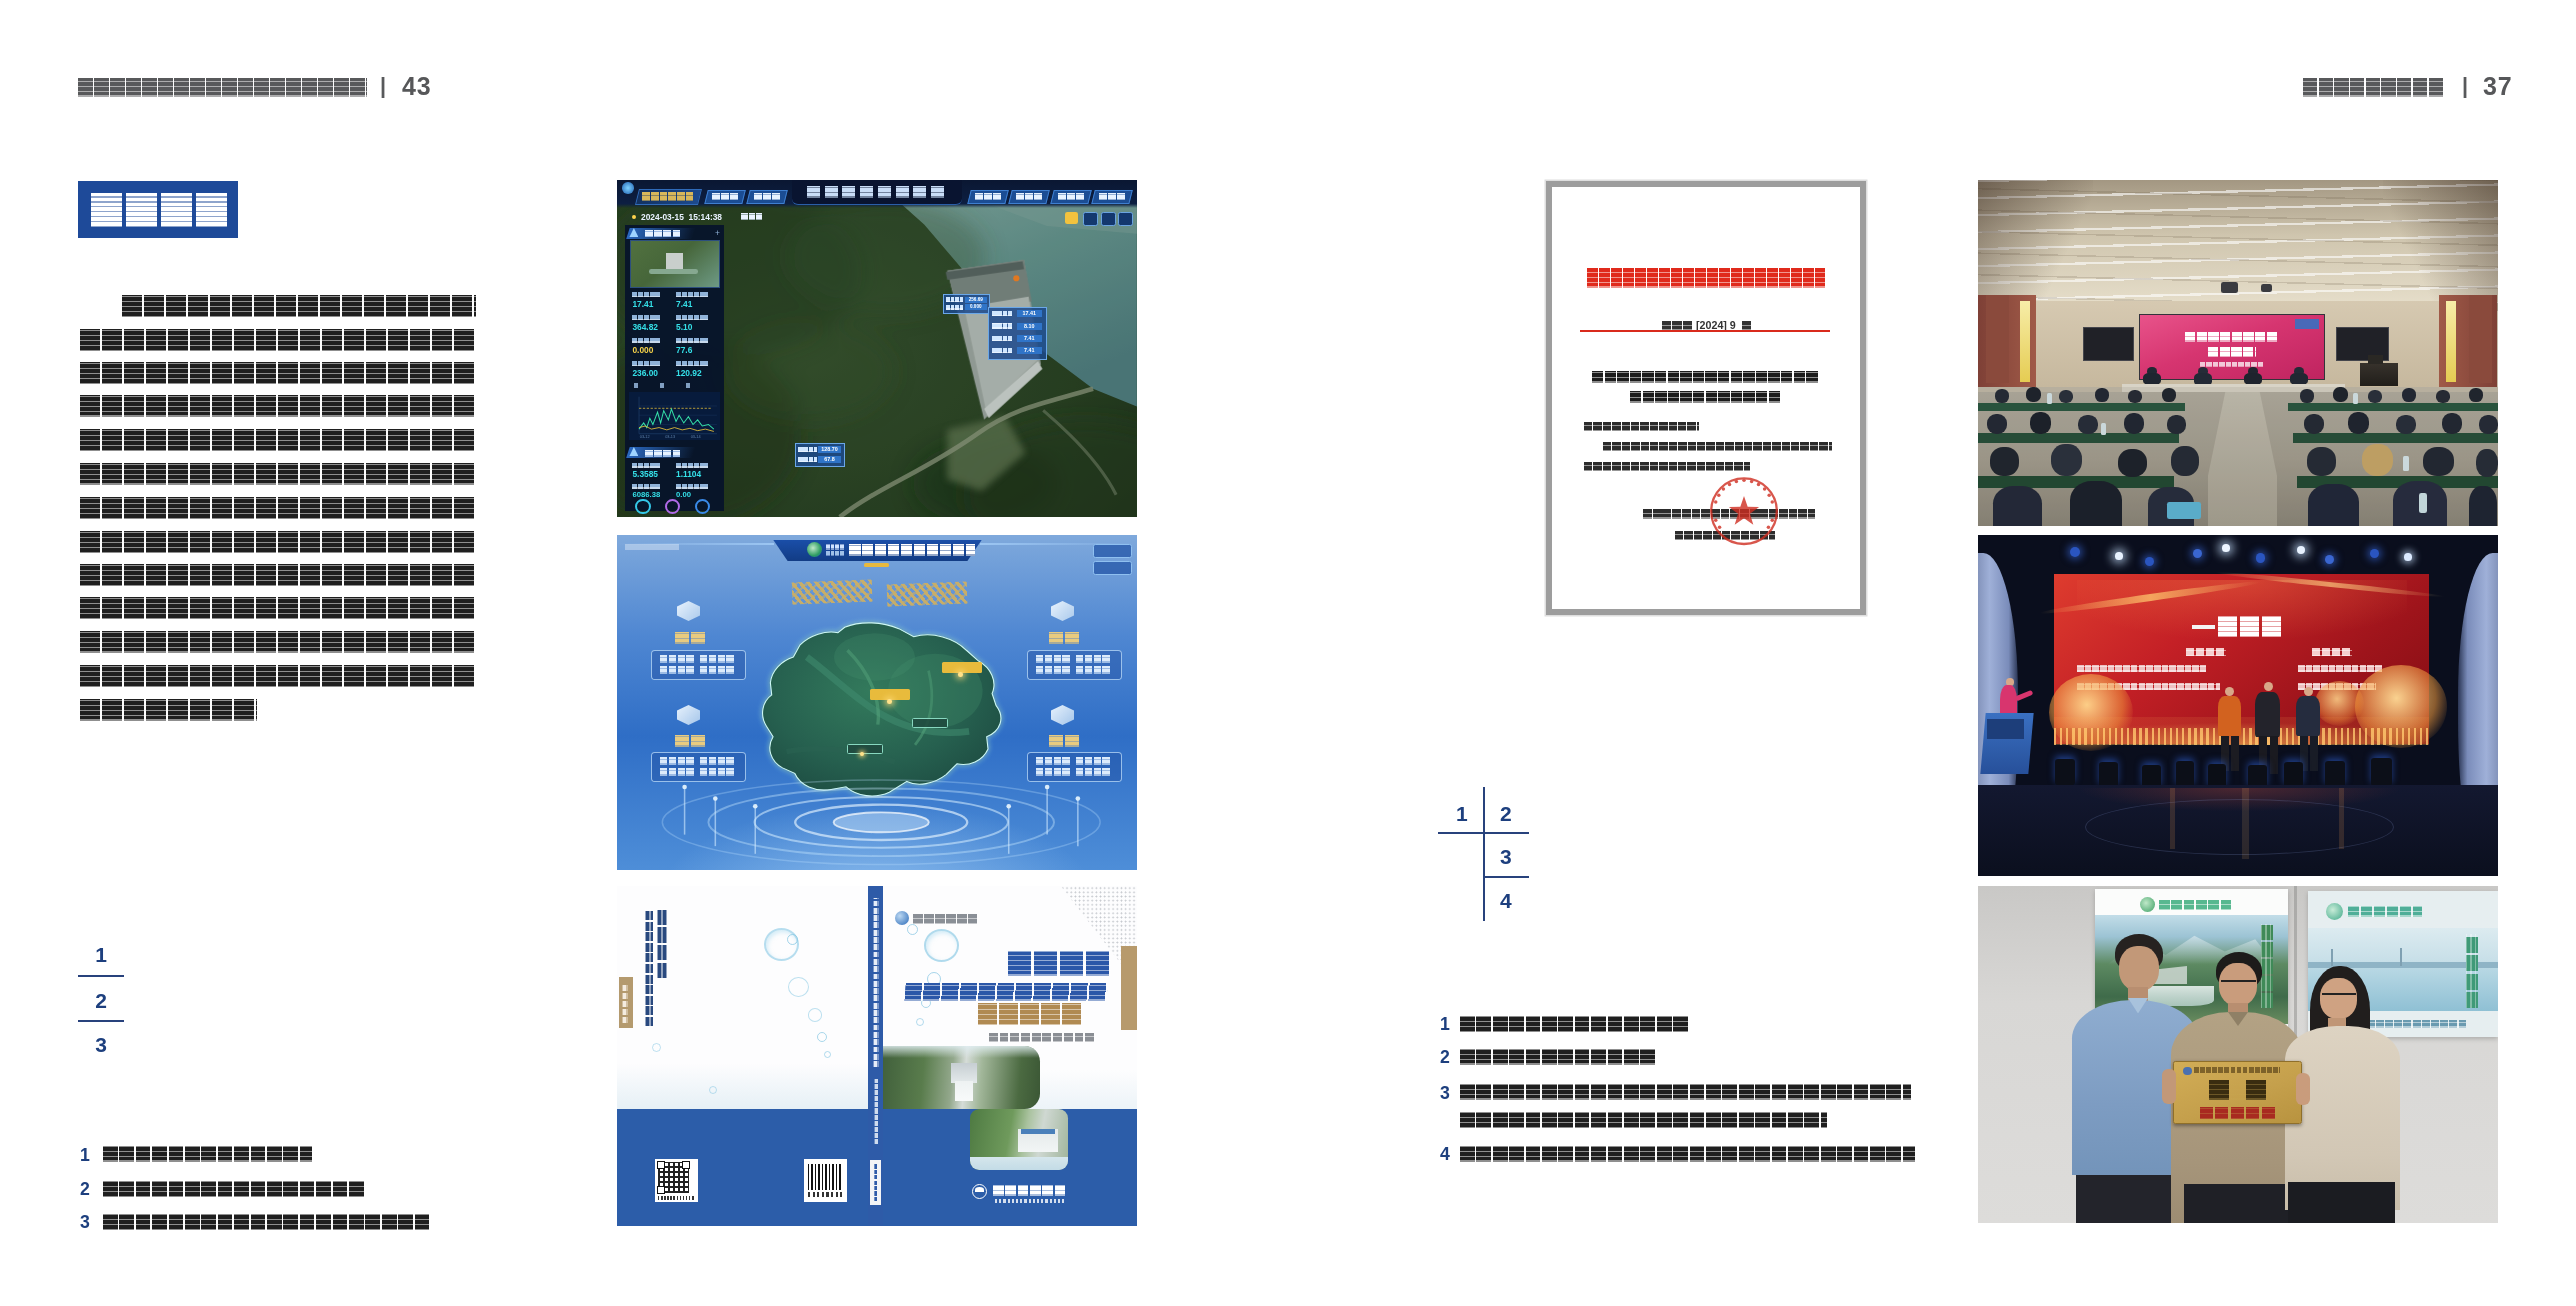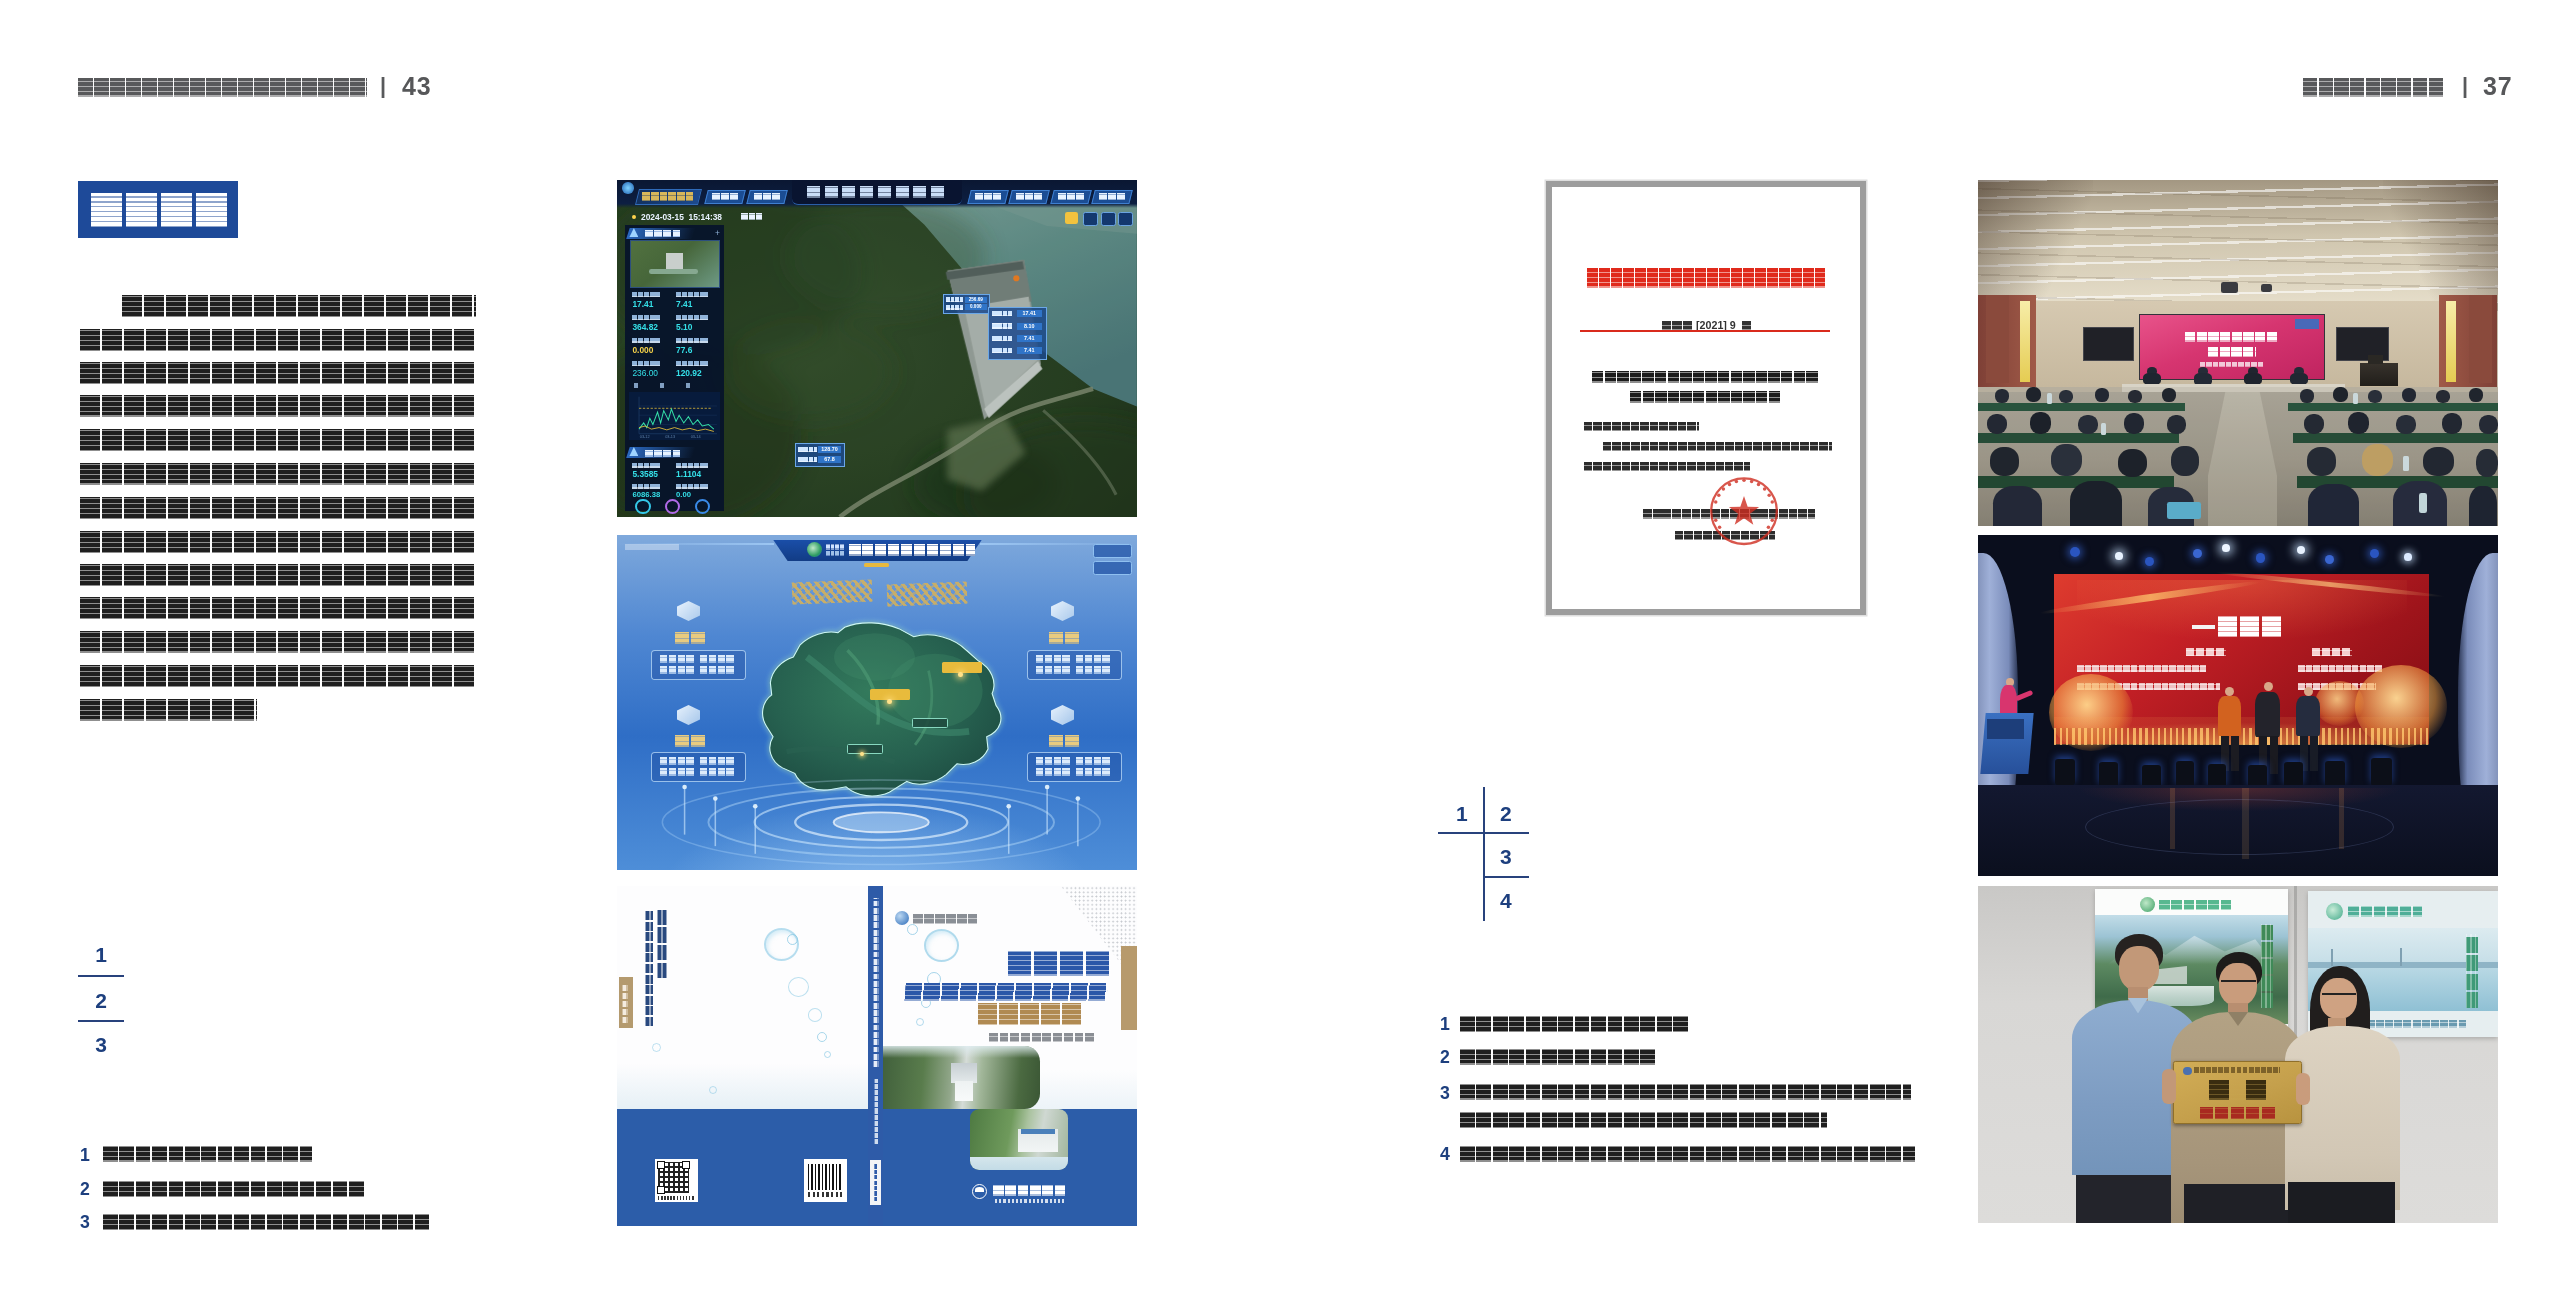--- a/index.html
+++ b/index.html
@@ -153,21 +153,21 @@
   <div class="tb" style="left:15.4px;top:135px;width:28px;height:4.6px;--cell:6.1px;--cw:5.2px;--ink:#8fb2d8;"></div>
   <div class="tb" style="left:59px;top:135px;width:32px;height:4.6px;--cell:6.1px;--cw:5.2px;--ink:#8fb2d8;"></div>
   <div class="abs" style="left:15.4px;top:142px;color:#35e0e8;font-size:8.4px;font-weight:bold;">364.82</div>
   <div class="abs" style="left:59px;top:142px;color:#35e0e8;font-size:8.4px;font-weight:bold;">5.10</div>
   <div class="tb" style="left:15.4px;top:158px;width:28px;height:4.6px;--cell:6.1px;--cw:5.2px;--ink:#8fb2d8;"></div>
   <div class="tb" style="left:59px;top:158px;width:32px;height:4.6px;--cell:6.1px;--cw:5.2px;--ink:#8fb2d8;"></div>
   <div class="abs" style="left:15.4px;top:165px;color:#f5d24a;font-size:8.4px;font-weight:bold;">0.000</div>
   <div class="abs" style="left:59px;top:165px;color:#35e0e8;font-size:8.4px;font-weight:bold;">77.6</div>
   <div class="tb" style="left:15.4px;top:181px;width:28px;height:4.6px;--cell:6.1px;--cw:5.2px;--ink:#8fb2d8;"></div>
   <div class="tb" style="left:59px;top:181px;width:32px;height:4.6px;--cell:6.1px;--cw:5.2px;--ink:#8fb2d8;"></div>
-  <div class="abs" style="left:15.4px;top:188px;color:#35e0e8;font-size:8.4px;font-weight:normal;">236.00</div>
+  <div class="abs" style="left:15.4px;top:188px;color:#35e0e8;font-size:8.4px;font-weight:bold;">236.00</div>
   <div class="abs" style="left:59px;top:188px;color:#35e0e8;font-size:8.4px;font-weight:bold;">120.92</div>
 
   <div class="abs" style="left:17px;top:203px;width:77px;height:5.4px;background-image:repeating-linear-gradient(90deg,#9fc2e8 0 3.8px,transparent 3.8px 26px);opacity:.8;"></div>
 
   <svg width="91" height="48" style="position:absolute;left:12.3px;top:212px;background:#071b3c;" viewBox="0 0 118 62">
     <g stroke="#1d3a66" stroke-width="1">
       <line x1="13" y1="6" x2="13" y2="54"></line>
           <line x1="13" y1="54" x2="114" y2="54"></line>
       <line x1="13" y1="18" x2="114" y2="18" opacity="0.5"></line>
           <line x1="13" y1="30" x2="114" y2="30" opacity="0.5"></line>
@@ -401,21 +401,21 @@
   <div class="abs" style="left:358px;top:301px;width:9.2px;height:5.4px;border-radius:50% 50% 0 0;background:#fff;"></div>
   <div class="tb" style="left:376px;top:299px;width:74px;height:10.7px;--cell:12.3px;--cw:10.7px;--ink:#ffffff;--wl:rgba(44,93,169,.4);"></div>
   <div class="abs" style="left:378px;top:313px;width:71px;height:3.8px;background-image:repeating-linear-gradient(90deg,rgba(255,255,255,.8) 0 2.3px,transparent 2.3px 4.2px);"></div>
 </div>
 
 <div id="doc" class="abs" style="left:1546px;top:181px;width:320px;height:434px;background:#fff;border:6.1px solid #9d9d9d;box-sizing:border-box;box-shadow:0 0 0 1.5px #dedede;">
 
   <div class="tb" style="left:35px;top:81px;width:238px;height:20px;--cell:12px;--cw:10.7px;--ink:#e02a1c;"></div>
 
   <div class="tb" style="left:110px;top:134px;width:31px;height:10px;--cell:10.4px;--cw:9.2px;--ink:#333333;"></div>
-  <div class="abs" style="left:144px;top:132px;color:#333;font-size:10.7px;font-weight:bold;">[2021] 9</div>
+  <div class="abs" style="left:144px;top:132px;color:#333;font-size:10.7px;font-weight:bold;">[2024] 9</div>
   <div class="tb" style="left:190px;top:134px;width:10px;height:10px;--cell:10.4px;--cw:9.2px;--ink:#333333;"></div>
 
   <div class="abs" style="left:28px;top:143px;width:250px;height:1.9px;background:#d92a1c;"></div>
 
   <div class="tb" style="left:40px;top:184px;width:227px;height:12.3px;--cell:12.6px;--cw:11.4px;--ink:#1c1c1c;"></div>
   <div class="tb" style="left:78px;top:204px;width:150px;height:12.3px;--cell:12.6px;--cw:11.4px;--ink:#1c1c1c;"></div>
 
   <div class="tb" style="left:32px;top:235px;width:115px;height:9.2px;--cell:9.4px;--cw:8.4px;--ink:#2c2c2c;"></div>
   <div class="tb" style="left:51px;top:255px;width:229px;height:9.2px;--cell:9.4px;--cw:8.4px;--ink:#2c2c2c;"></div>
   <div class="tb" style="left:32px;top:275px;width:166px;height:9.2px;--cell:9.4px;--cw:8.4px;--ink:#2c2c2c;"></div>

